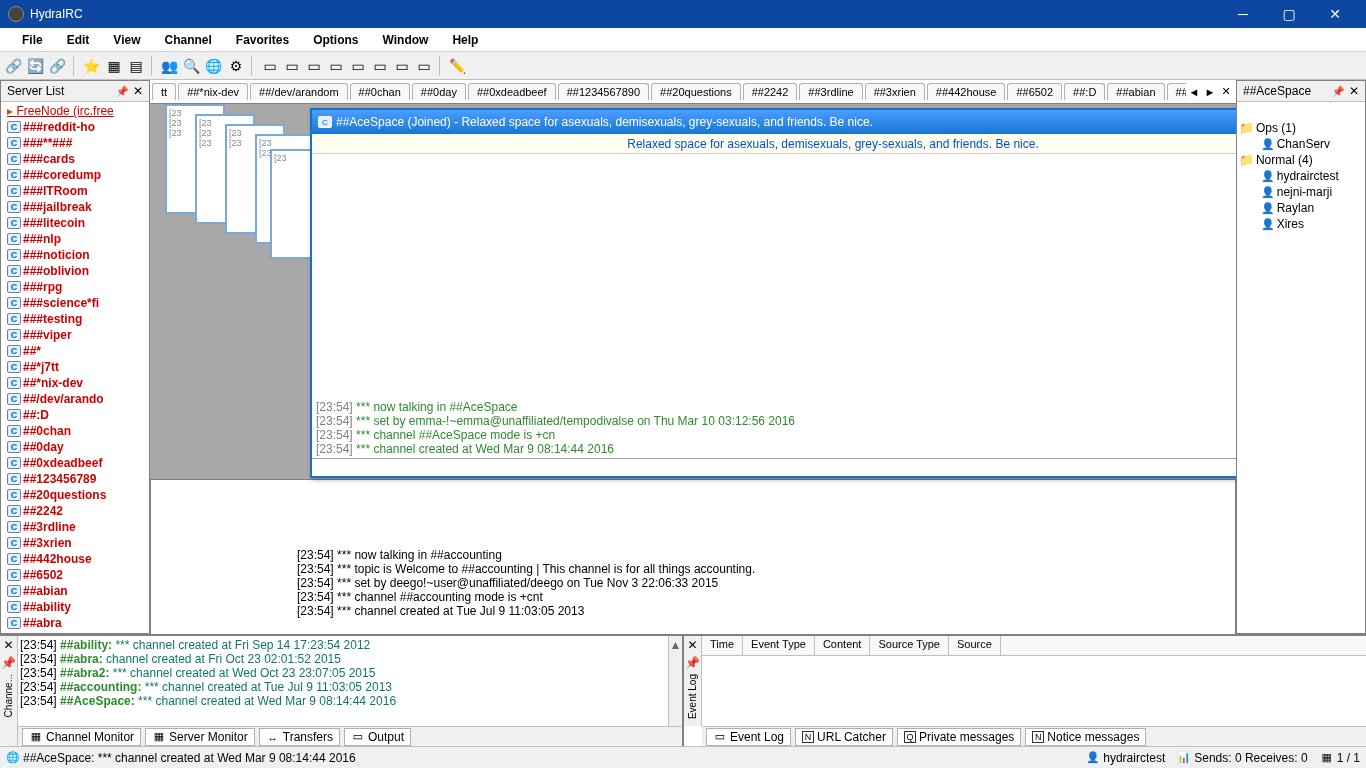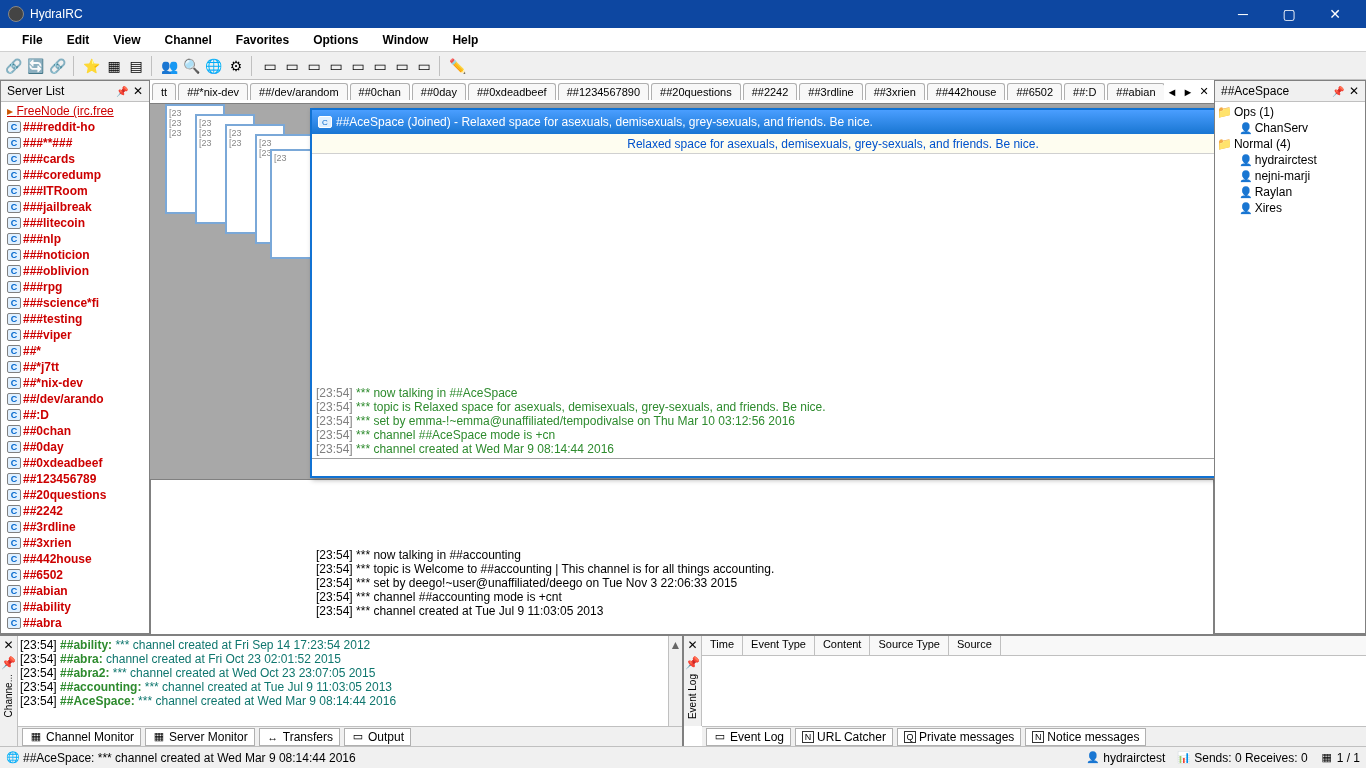--- a/index.html
+++ b/index.html
@@ -44,23 +44,23 @@
 .ul-group { display:flex; align-items:center; gap:2px;}
 .ul-folder { color:#e6b800; font-size:12px;}
 .ul-user { padding-left:22px; display:flex; align-items:center; gap:2px;}
 .ul-uicon { color:#e67e00; font-size:11px;}
 .ul-uicon.op { color:#cc3030;}
 .cw-input { height:18px; border-top:1px solid #a0a0a0; background:#fff;}
 
 .bgwin { position:absolute; background:#fff; border:2px solid #7aa8d8; width:60px; height:110px; font-size:9px; color:#888; overflow:hidden; padding:2px;}
 
 .backmain { position:absolute; left:165px; top:378px; right:0; bottom:0; background:#fff; border:1px solid #808080; z-index:1;}
-.backmain .acc-msgs { position:absolute; left:165px; bottom:20px; right:4px; font-family:Verdana,sans-serif; font-size:12px;}
+.backmain .acc-msgs { position:absolute; left:146px; bottom:20px; right:4px; font-family:Verdana,sans-serif; font-size:12px;}
 .backmain .acc-msgs .line { white-space:nowrap; line-height:14px;}
-.rightpane { width:152px; background:#fff; border:1px solid #808080; display:flex; flex-direction:column;}
+.rightpane { width:130px; background:#fff; border:1px solid #808080; display:flex; flex-direction:column;gap:16px;}
 .rp-users { flex:1; padding:2px; line-height:16px; font-size:12px;}
 .bottomgrid { height:112px; display:flex; border-top:2px solid #808080; background:#fff;}
 .bg-left { flex:1; display:flex; position:relative;}
 .bg-left .closebar { width:18px; background:#f0f0f0; border-right:1px solid #c0c0c0; display:flex; flex-direction:column; align-items:center; padding-top:2px; gap:4px;}
 .bg-left .closebar .rot { writing-mode:vertical-rl; font-size:10px; transform:rotate(180deg);}
 .bg-left .monitor { flex:1; font-family:Verdana,sans-serif; font-size:12px; padding:2px; overflow:hidden;}
 .bg-left .monitor .line { white-space:nowrap; line-height:14px;}
 .bg-left .monitor .chan { color:#2e8b2e; font-weight:bold;}
 .bg-left .monitor .msg { color:#0f766e;}
 .bg-left .bottabs { position:absolute; left:18px; bottom:0; right:0; height:20px; background:#f0f0f0; border-top:1px solid #c0c0c0; display:flex; align-items:center; padding:0 4px; gap:4px;}
@@ -230,21 +230,20 @@
         </div>
         <div class="cw-topic">
           <span>Relaxed space for asexuals, demisexuals, grey-sexuals, and friends. Be nice.</span>
           
         </div>
         <div class="cw-body">
           <div class="cw-msgs">
             <div class="filler"></div>
             <div id="front-msgs">
                 <div class="line"><span class="ts">[23:54]</span> <span class="sys">*** now talking in ##AceSpace</span></div>
-                <div class="line"><span class="ts">[23:54]</span> <span class="sys">*** topic is Relaxed space for asexuals, demisexuals, grey-sexuals, and friends. Be nice.</span></div>
                 <div class="line"><span class="ts">[23:54]</span> <span class="sys">*** set by emma-!~emma@unaffiliated/tempodivalse on Thu Mar 10 03:12:56 2016</span></div>
                 <div class="line"><span class="ts">[23:54]</span> <span class="sys">*** channel ##AceSpace mode is +cn</span></div>
                 <div class="line"><span class="ts">[23:54]</span> <span class="sys">*** channel created at Wed Mar  9 08:14:44 2016</span></div>
               </div>
           </div>
 
         </div>
         <div class="cw-input"></div>
       </div>
     </div>

